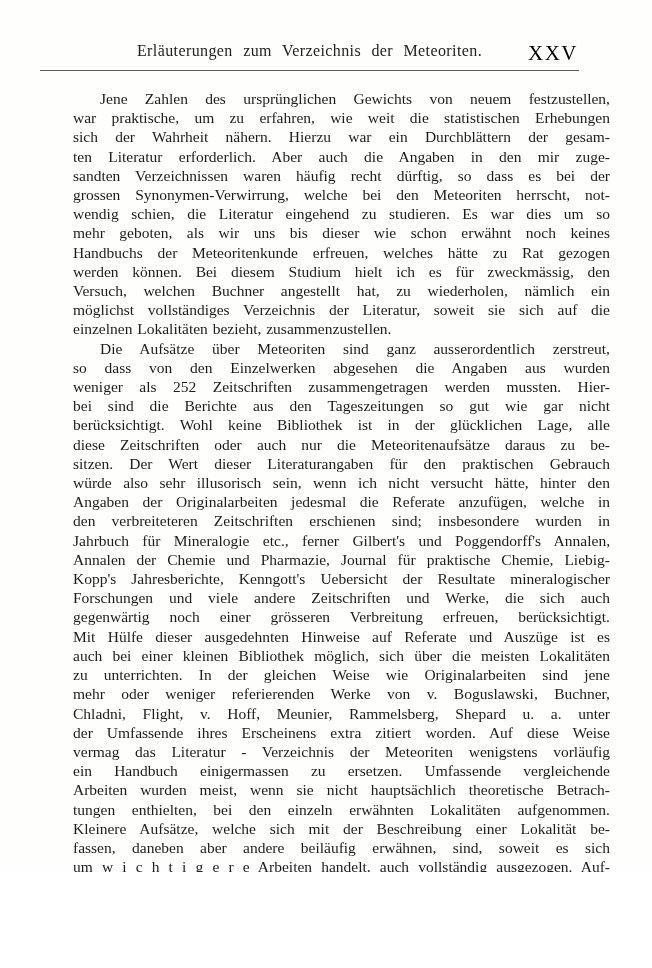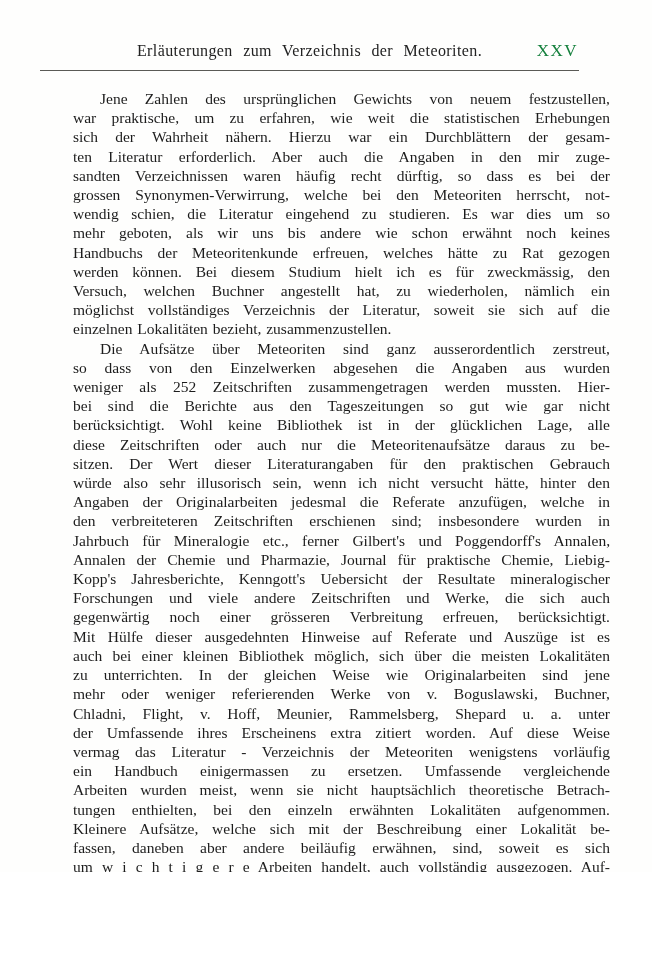--- a/index.html
+++ b/index.html
@@ -28,23 +28,23 @@
     display: block;
     text-align: center;
     word-spacing: 6px;
     letter-spacing: 0.4px;
     color: #222;
   }
   .folio {
     position: absolute;
     right: 0;
     top: -1px;
-    font-size: 17px;
+    font-size: 21px;
     letter-spacing: 1.5px;
-    color: #15803d;
+    color: #000000;
   }
   .header-rule {
     position: absolute;
     top: 70px;
     left: 40px;
     width: 539px;
     height: 0;
     border-top: 1px solid #5a5a56;
   }
   .text-block {
@@ -109,21 +109,21 @@
 
   <div class="text-block">
     <div>
       <div class="line indent">Jene Zahlen des ursprünglichen Gewichts von neuem festzustellen,</div>
       <div class="line">war praktische, um zu erfahren, wie weit die statistischen Erhebungen</div>
       <div class="line">sich der Wahrheit nähern. Hierzu war ein Durchblättern der gesam-</div>
       <div class="line">ten Literatur erforderlich. Aber auch die Angaben in den mir zuge-</div>
       <div class="line">sandten Verzeichnissen waren häufig recht dürftig, so dass es bei der</div>
       <div class="line">grossen Synonymen-Verwirrung, welche bei den Meteoriten herrscht, not-</div>
       <div class="line">wendig schien, die Literatur eingehend zu studieren. Es war dies um so</div>
-      <div class="line">mehr geboten, als wir uns bis andere wie schon erwähnt noch keines</div>
+      <div class="line">mehr geboten, als wir uns bis dieser wie schon erwähnt noch keines</div>
       <div class="line">Handbuchs der Meteoritenkunde erfreuen, welches hätte zu Rat gezogen</div>
       <div class="line">werden können. Bei diesem Studium hielt ich es für zweckmässig, den</div>
       <div class="line">Versuch, welchen Buchner angestellt hat, zu wiederholen, nämlich ein</div>
       <div class="line">möglichst vollständiges Verzeichnis der Literatur, soweit sie sich auf die</div>
       <div class="line flush">einzelnen Lokalitäten bezieht, zusammenzustellen.</div>
     </div>
     <div>
       <div class="line indent">Die Aufsätze über Meteoriten sind ganz ausserordentlich zerstreut,</div>
       <div class="line">so dass von den Einzelwerken abgesehen die Angaben aus wurden</div>
       <div class="line">weniger als 252 Zeitschriften zusammengetragen werden mussten. Hier-</div>

